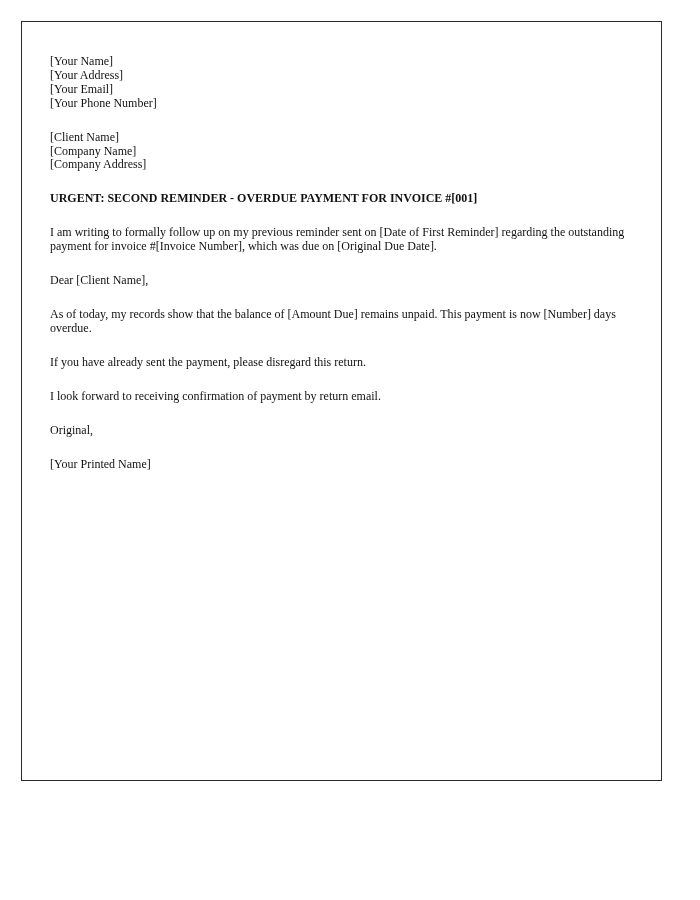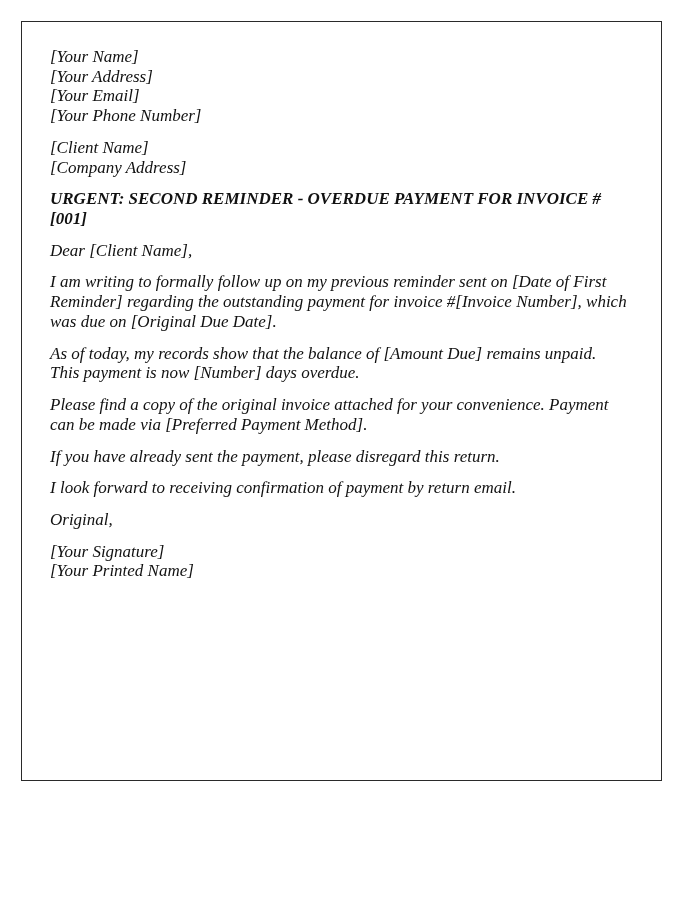--- a/index.html
+++ b/index.html
@@ -21,24 +21,23 @@
     width: 641px;
     height: 760px;
     box-sizing: border-box;
     border: 1.5px solid #2a2a2a;
     background: #ffffff;
     padding: 13px 32px 13px 28px;
     overflow: hidden;
   }
   .letter-page p,
   .letter-page .block {
-    margin: 12px 0;
-    font-size: 17px;
+    margin: 20px 0;
+    font-size: 12px;
     line-height: 1.16;
-    font-style: italic;
   }
   .block .line {
     display: block;
   }
   .subject {
     font-weight: bold;
   }
 </style>
 </head>
 <body>
@@ -48,33 +47,32 @@
   <div class="block">
     <span class="line">[Your Name]</span>
     <span class="line">[Your Address]</span>
     <span class="line">[Your Email]</span>
     <span class="line">[Your Phone Number]</span>
   </div>
 
 
   <div class="block">
     <span class="line">[Client Name]</span>
+    <span class="line">[Company Name]</span>
     <span class="line">[Company Address]</span>
   </div>
 
   <p class="subject">URGENT: SECOND REMINDER - OVERDUE PAYMENT FOR INVOICE #[001]</p>
 
+  <p>I am writing to formally follow up on my previous reminder sent on [Date of First Reminder] regarding the outstanding payment for invoice #[Invoice Number], which was due on [Original Due Date].</p>
+
   <p>Dear [Client Name],</p>
-
-  <p>I am writing to formally follow up on my previous reminder sent on [Date of First Reminder] regarding the outstanding payment for invoice #[Invoice Number], which was due on [Original Due Date].</p>
   <p>As of today, my records show that the balance of [Amount Due] remains unpaid. This payment is now [Number] days overdue.</p>
-  <p>Please find a copy of the original invoice attached for your convenience. Payment can be made via [Preferred Payment Method].</p>
   <p>If you have already sent the payment, please disregard this return.</p>
   <p>I look forward to receiving confirmation of payment by return email.</p>
 
   <p>Original,</p>
 
   <div class="block">
-    <span class="line">[Your Signature]</span>
     <span class="line">[Your Printed Name]</span>
   </div>
 
 </div>
 
 </body></html>

